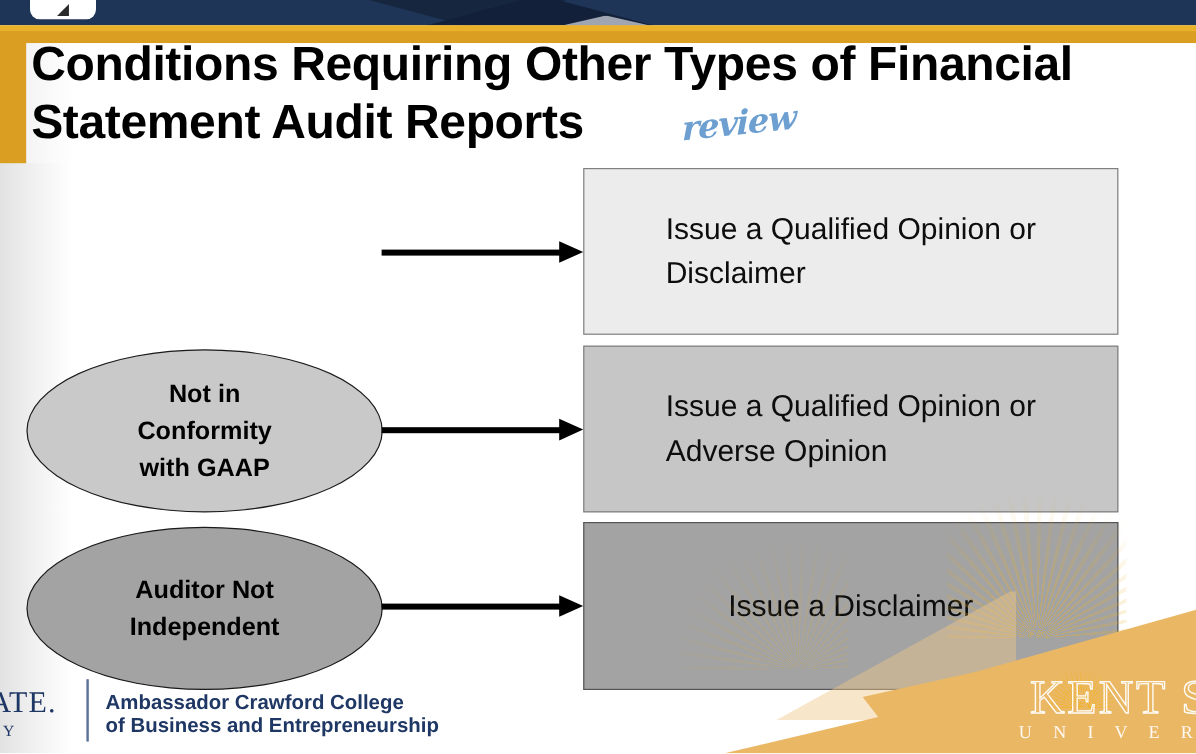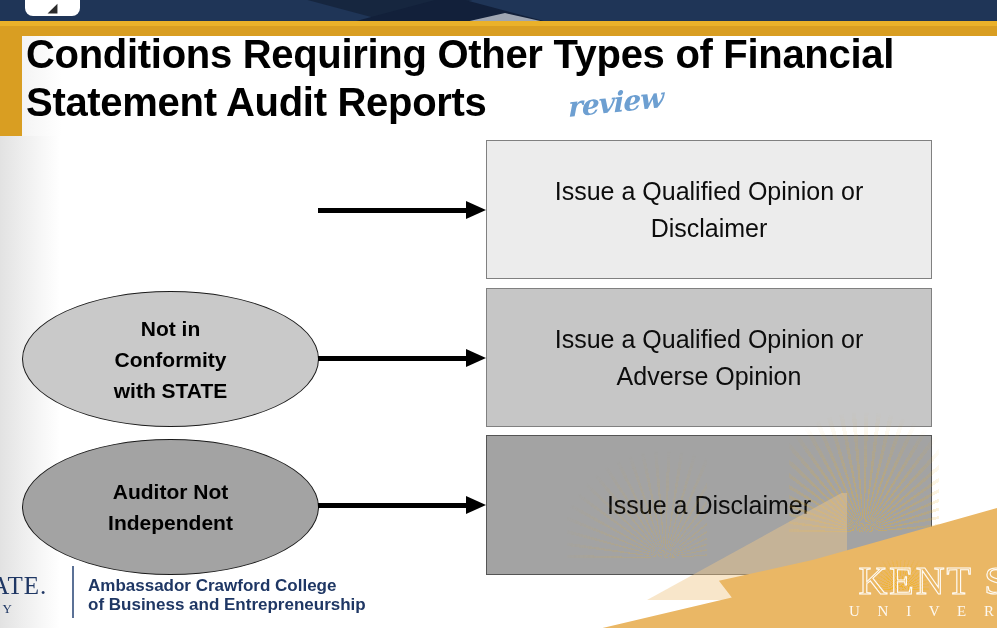--- a/index.html
+++ b/index.html
@@ -104,21 +104,21 @@
     font-size:21px; font-weight:bold; line-height:31px; color:#000;
     white-space:pre-line;
   }
   #ellipse-1{ top:142px; background:#ededed; }
   #ellipse-2{ top:291px; background:#c9c9c9; }
   #ellipse-3{ top:439px; background:#a3a3a3; }
 
   .rect{
     position:absolute; left:486px; width:446px;
     border:1.4px solid #808080;
-    display:flex; align-items:center; justify-content:center; text-align:center;
+    display:flex; align-items:center; justify-content:center; 
     font-size:25px; line-height:37px; color:#0d0d0d;
     white-space:pre-line;
   }
   #rect-1{ top:140px; height:139px; background:#ececec; }
   #rect-2{ top:288px; height:139px; background:#c6c6c6; }
   #rect-3{ top:435px; height:140px; background:#a3a3a3; border-color:#555; }
 
   .arrow{ position:absolute; height:22px; left:318px; width:170px; }
   .arrow .shaft{
     position:absolute; left:0; top:9px; width:151px; height:5px; background:#000;
@@ -231,21 +231,21 @@
     <div class="white-inner"></div>
   </div>
 
   <div id="page-title">Conditions Requiring Other Types of Financial
 Statement Audit Reports</div>
 
   <div class="ink-note">review</div>
 
   <div class="ellipse" id="ellipse-2">Not in
 Conformity
-with STATE</div>
+with GAAP</div>
   <div class="ellipse" id="ellipse-3">Auditor Not
 Independent</div>
 
   <div class="arrow" id="arrow-1">
     <div class="shaft"></div>
     <div class="head"></div>
   </div>
   <div class="arrow" id="arrow-2">
     <div class="shaft"></div>
     <div class="head"></div>

